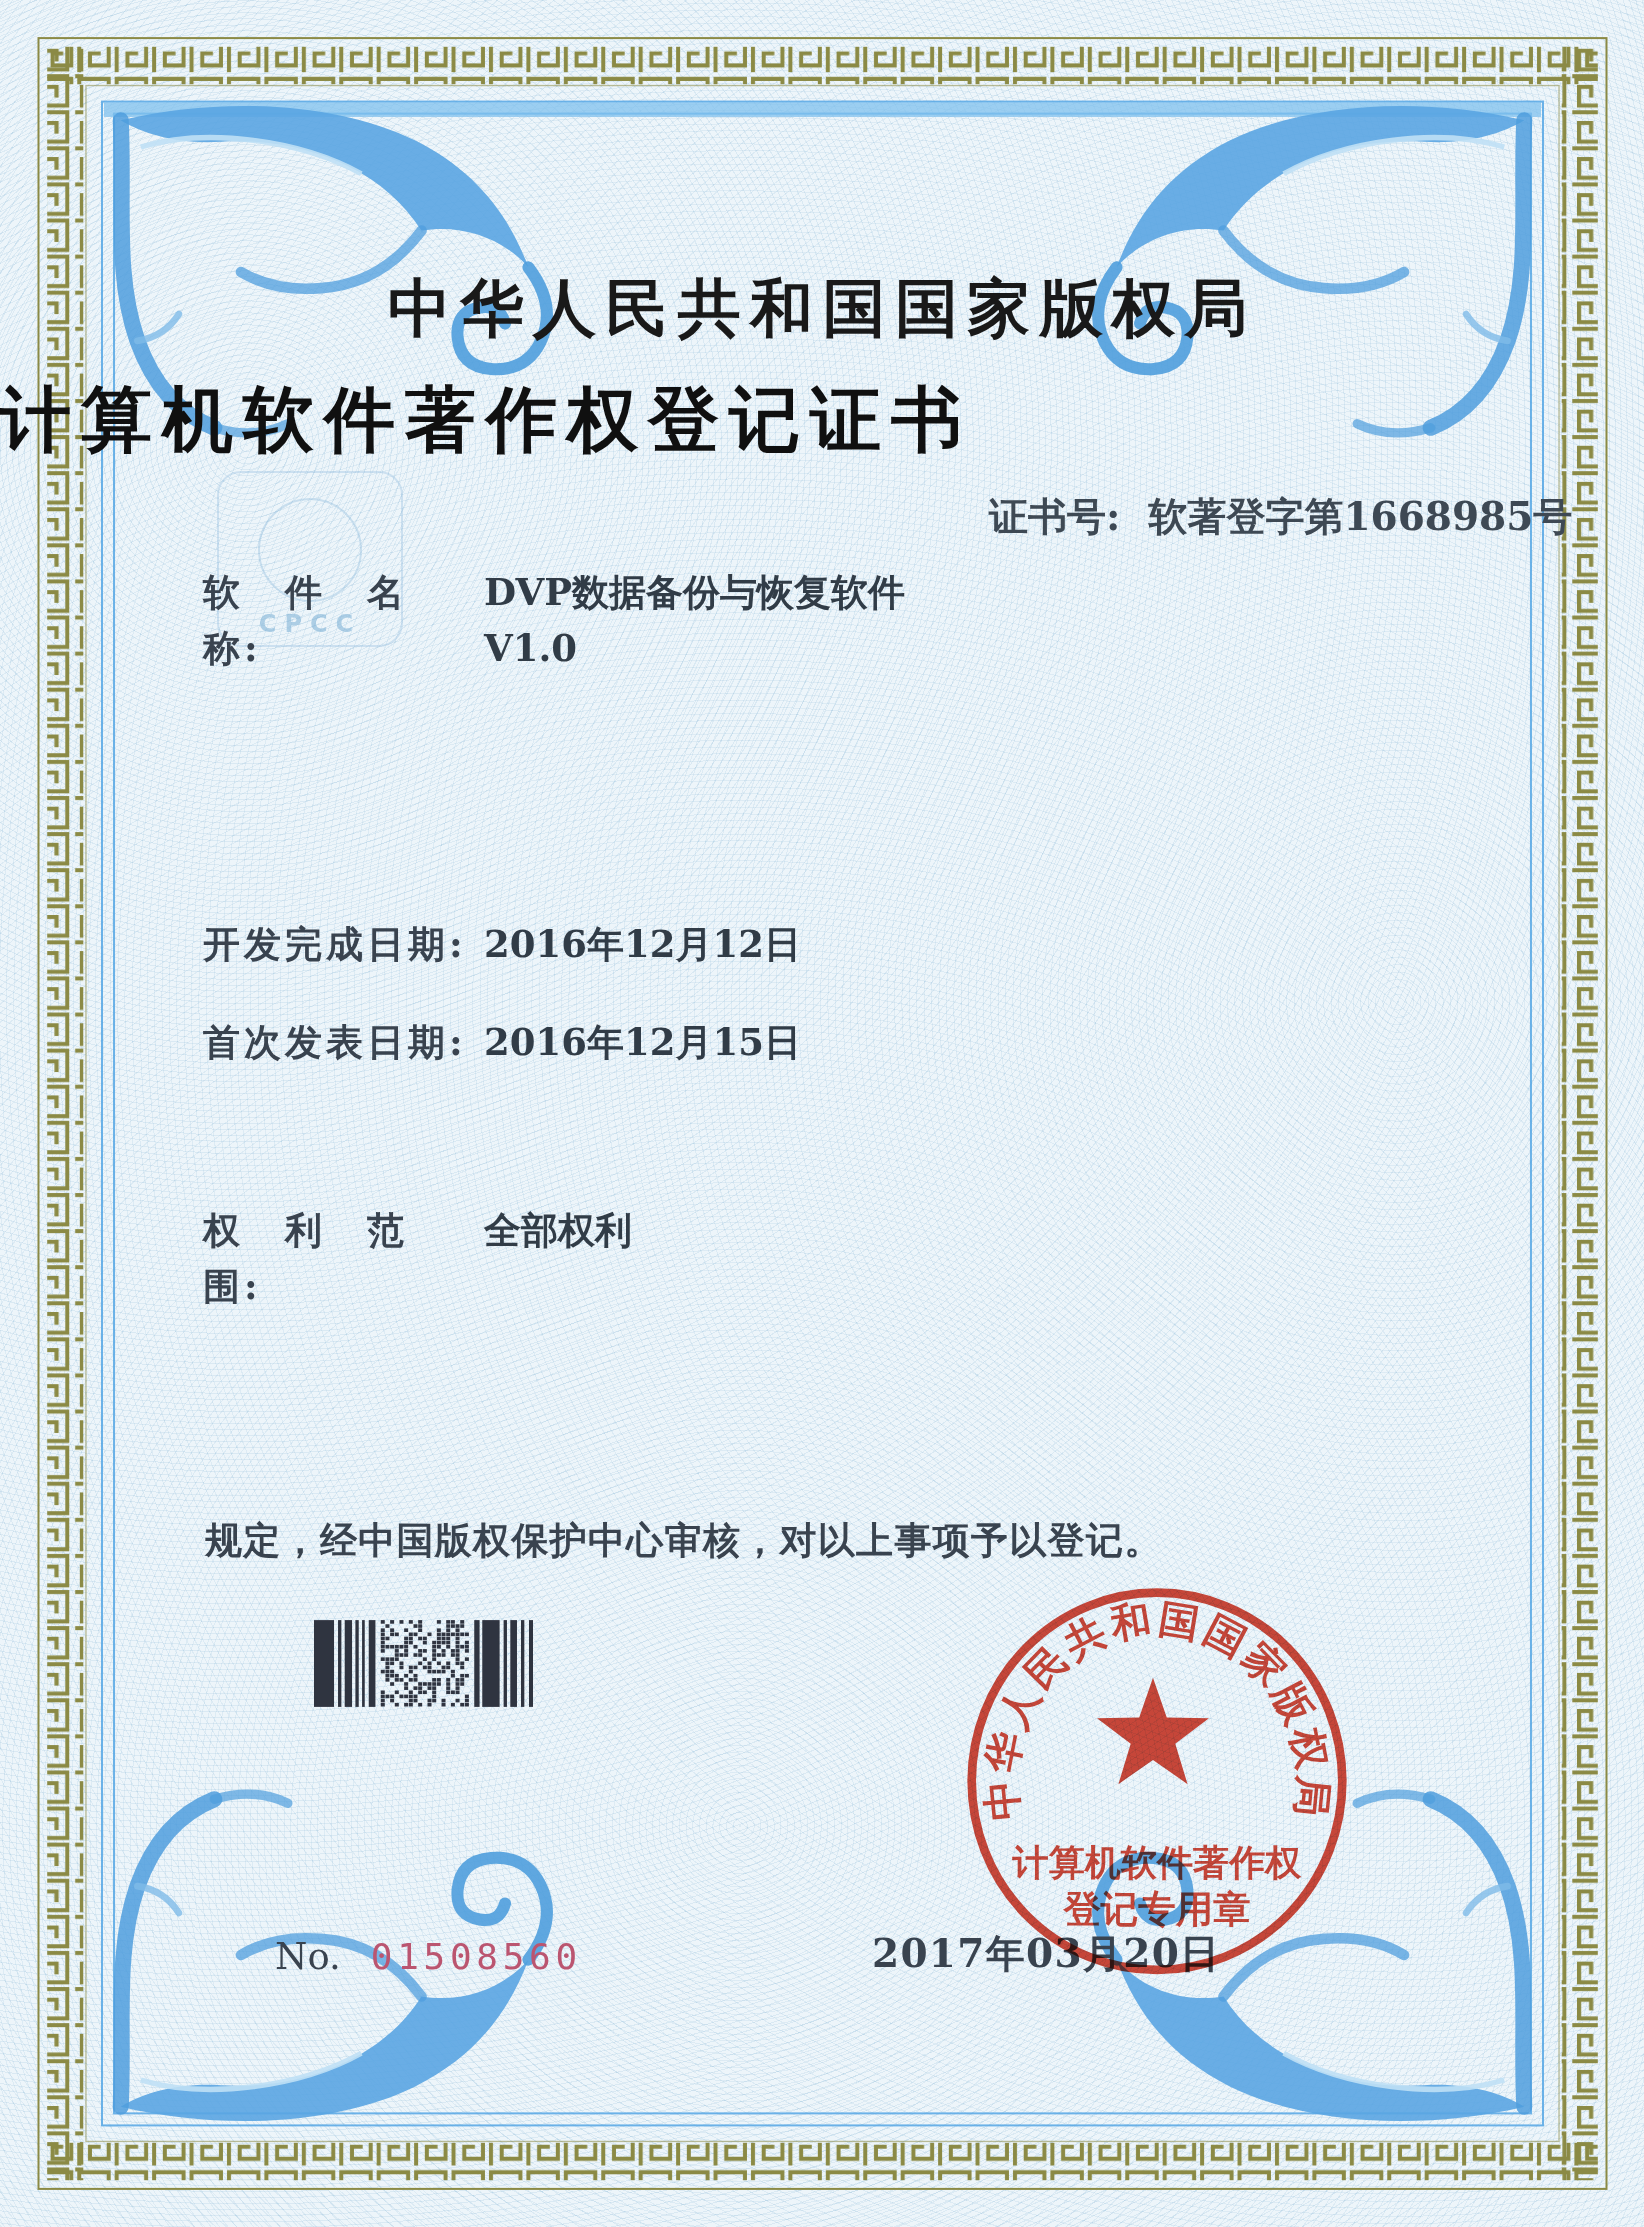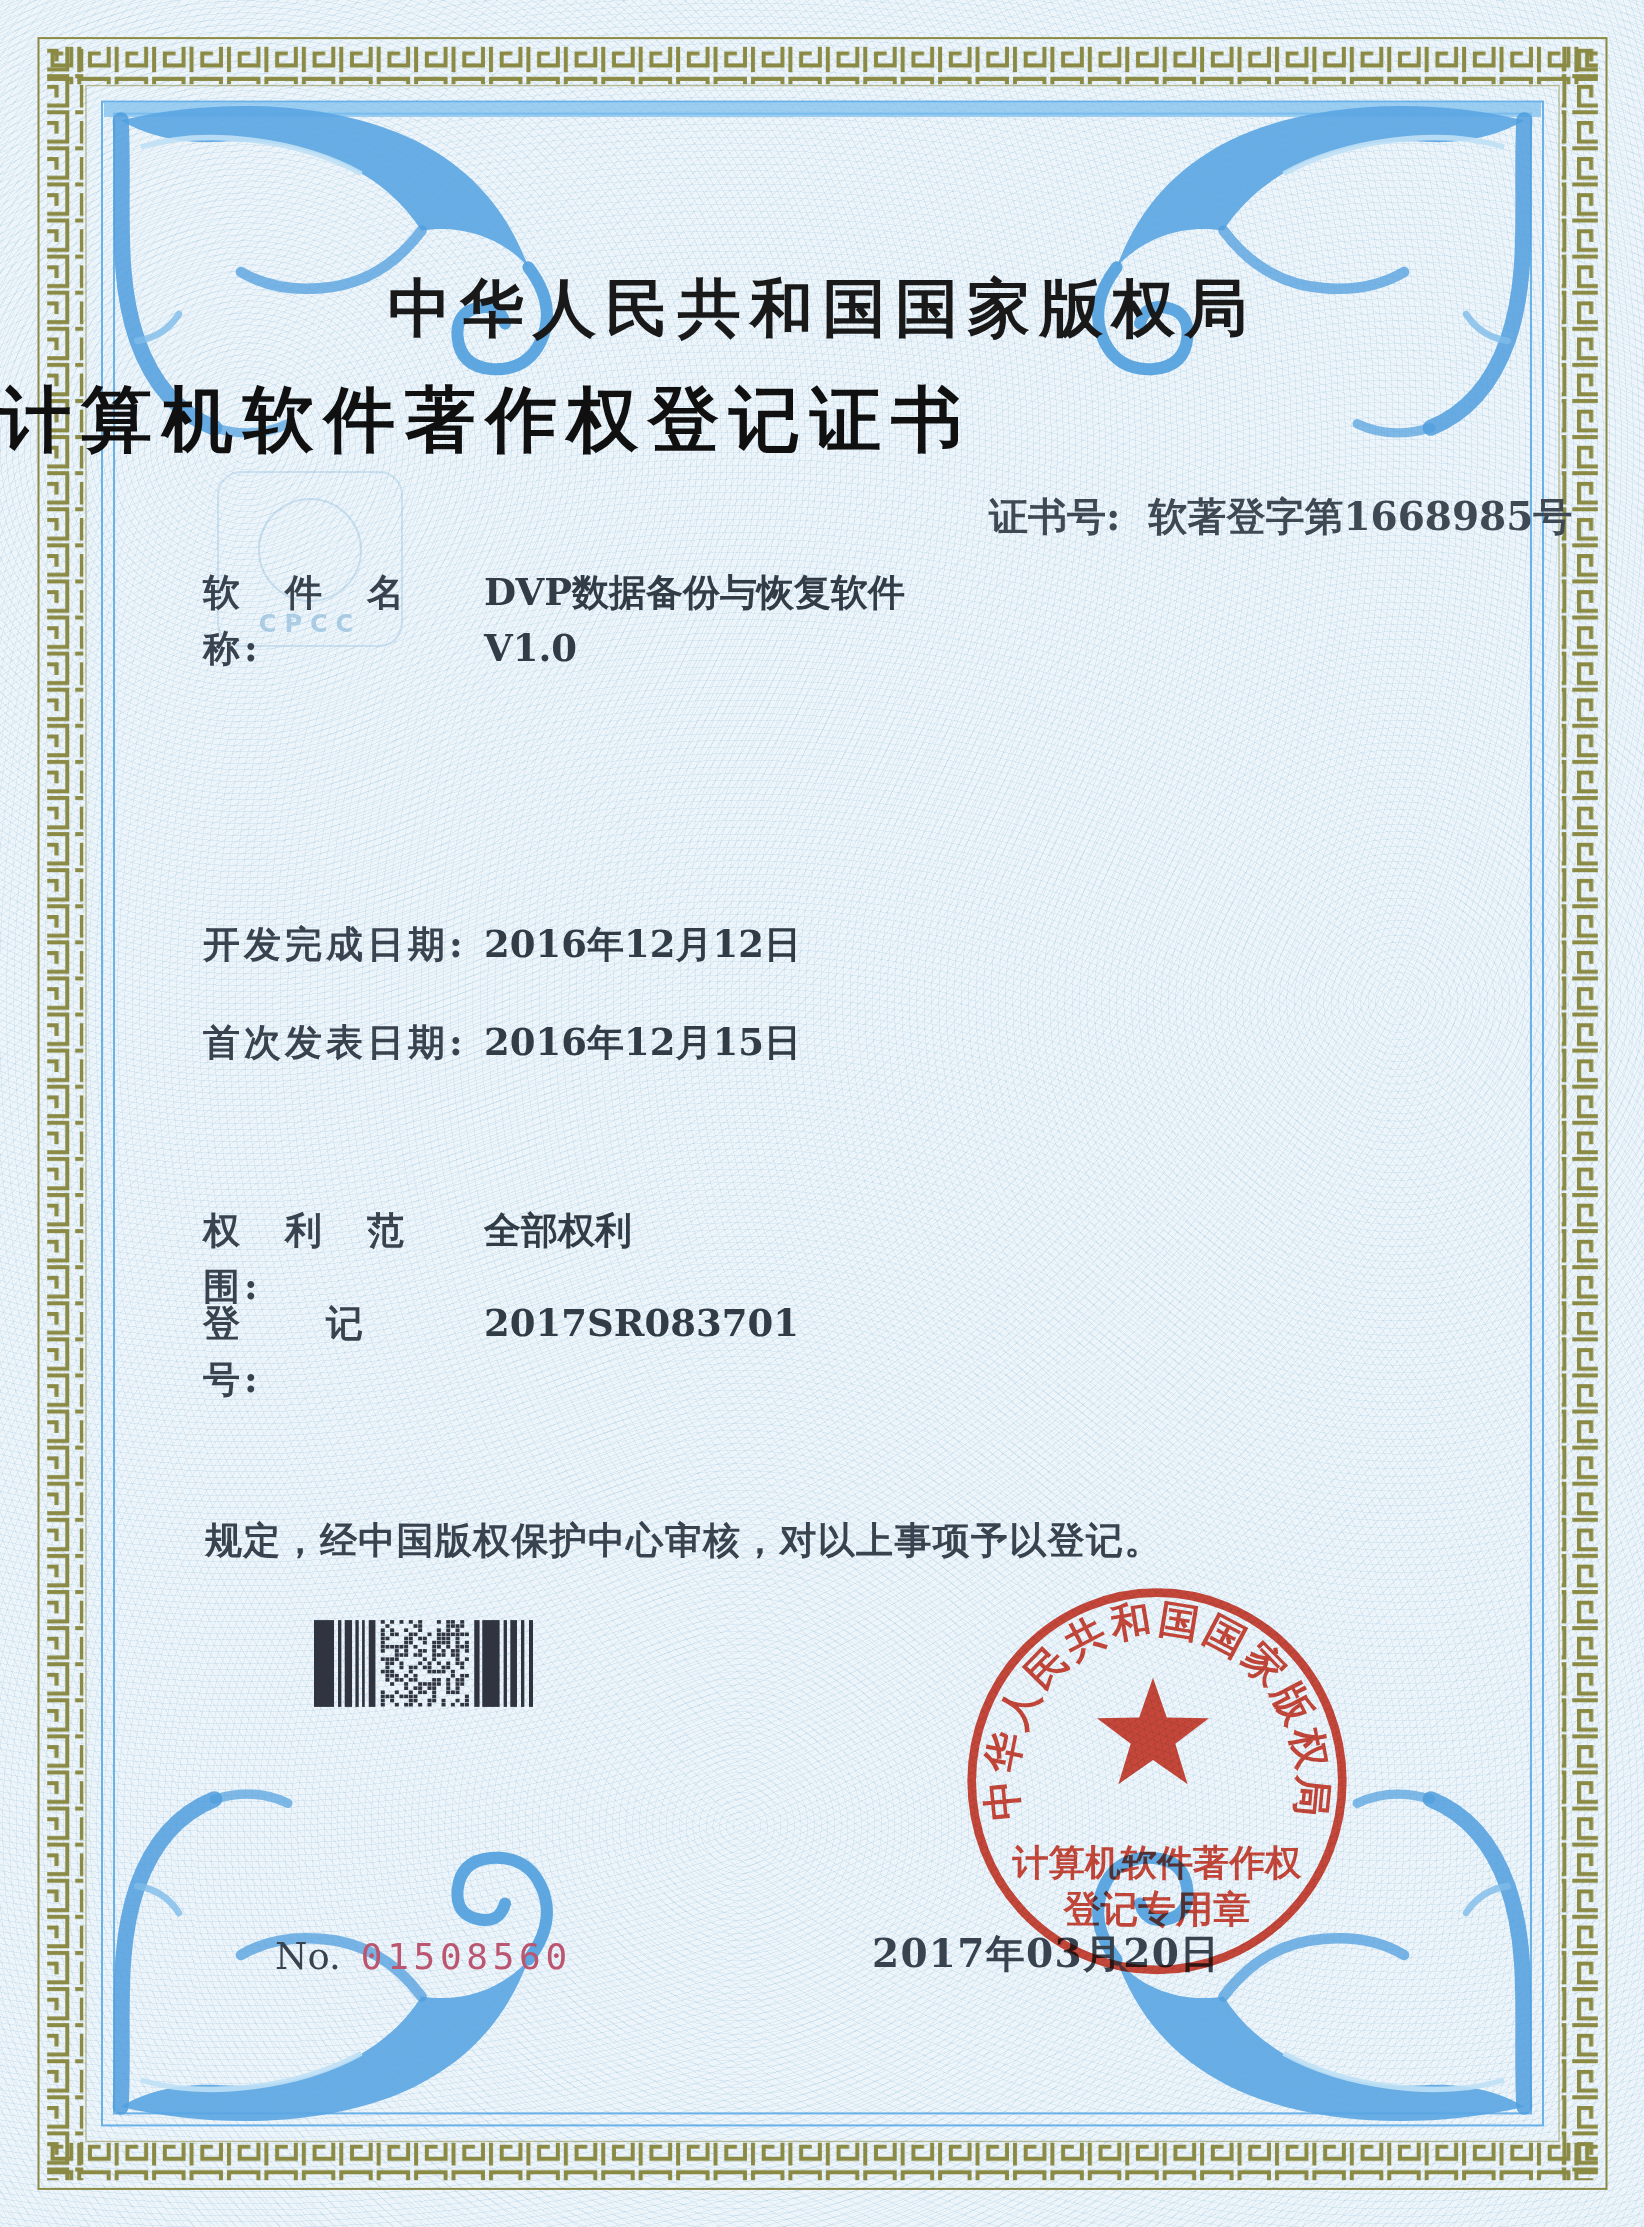--- a/index.html
+++ b/index.html
@@ -31,21 +31,21 @@
   .row .lab{display:inline-block;width:281px;letter-spacing:4px;color:#39434f;vertical-align:top;}
   .row .val{display:inline-block;white-space:pre-line;color:#313c47;vertical-align:top;}
   .r1{top:565px;} .r2{top:741px;} .r3{top:917px;} .r4{top:1015px;}
   .r5{top:1105px;} .r6{top:1203px;} .r7{top:1296px;}
   .st1{left:259px;top:1417px;font-size:37px;letter-spacing:3.3px;font-weight:600;color:#39434f;}
   .st2{left:189px;top:1516px;font-size:37px;letter-spacing:1.3px;font-weight:600;color:#39434f;margin-left:16px;}
   .barcode{position:absolute;left:314px;top:1620px;z-index:3;}
   .issue-date{left:872px;top:1927px;font-size:39px;letter-spacing:1.3px;font-weight:600;color:#39434f;z-index:3;}
   .serial{left:275px;top:1935px;font-size:37px;color:#39434f;z-index:3;}
   .serial .sn-val{font-family:"DejaVu Sans Mono","Liberation Mono",monospace;font-size:36px;
-    color:#bb5570;letter-spacing:4.7px;margin-left:20px;}
+    color:#bb5570;letter-spacing:4.7px;margin-left:30px;}
   .seal{position:absolute;left:963px;top:1584px;z-index:4;opacity:.93;mix-blend-mode:multiply;}
 </style>
 </head>
 <body>
 
 <div class="cert">
 
   <svg class="decor" width="1645" height="2227" viewBox="0 0 2460 3332">
     <defs>
       <pattern id="gk" patternUnits="userSpaceOnUse" width="56" height="54">
@@ -102,23 +102,20 @@
 V1.0</span>
   </div>
   <div class="txt row r3">
     <span class="lab">开发完成日期:</span><span class="val">2016年12月12日</span>
   </div>
   <div class="txt row r4">
     <span class="lab">首次发表日期:</span><span class="val">2016年12月15日</span>
   </div>
   <div class="txt row r6">
     <span class="lab">权　利　范　围:</span><span class="val">全部权利</span>
-  </div>
-  <div class="txt row r7">
-    <span class="lab">登　　记　　号:</span><span class="val">2017SR083701</span>
   </div>
 
   <div class="txt st2">规定，经中国版权保护中心审核，对以上事项予以登记。</div>
 
   <svg id="barcode-svg" class="barcode" width="219" height="87" viewBox="0 0 328 130">
       <rect x="0" y="0" width="30" height="130" fill="#2f3440"></rect>
       <rect x="36" y="0" width="5" height="130" fill="#2f3440"></rect>
       <rect x="46" y="0" width="11" height="130" fill="#2f3440"></rect>
       <rect x="62" y="0" width="5" height="130" fill="#2f3440"></rect>
       <rect x="72" y="0" width="4" height="130" fill="#2f3440"></rect>

